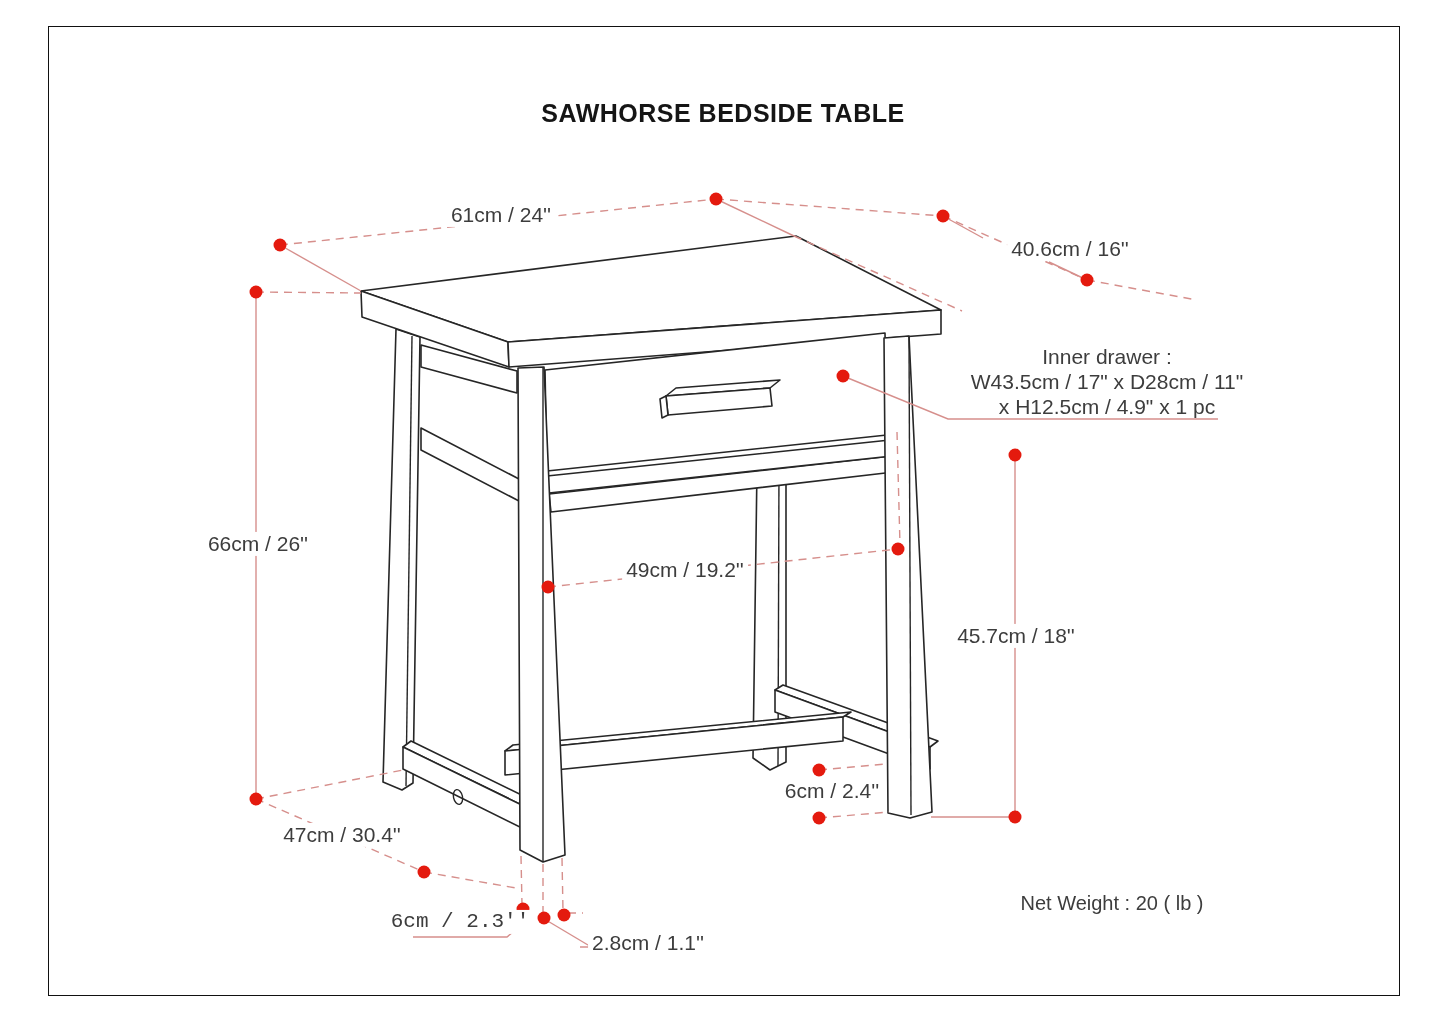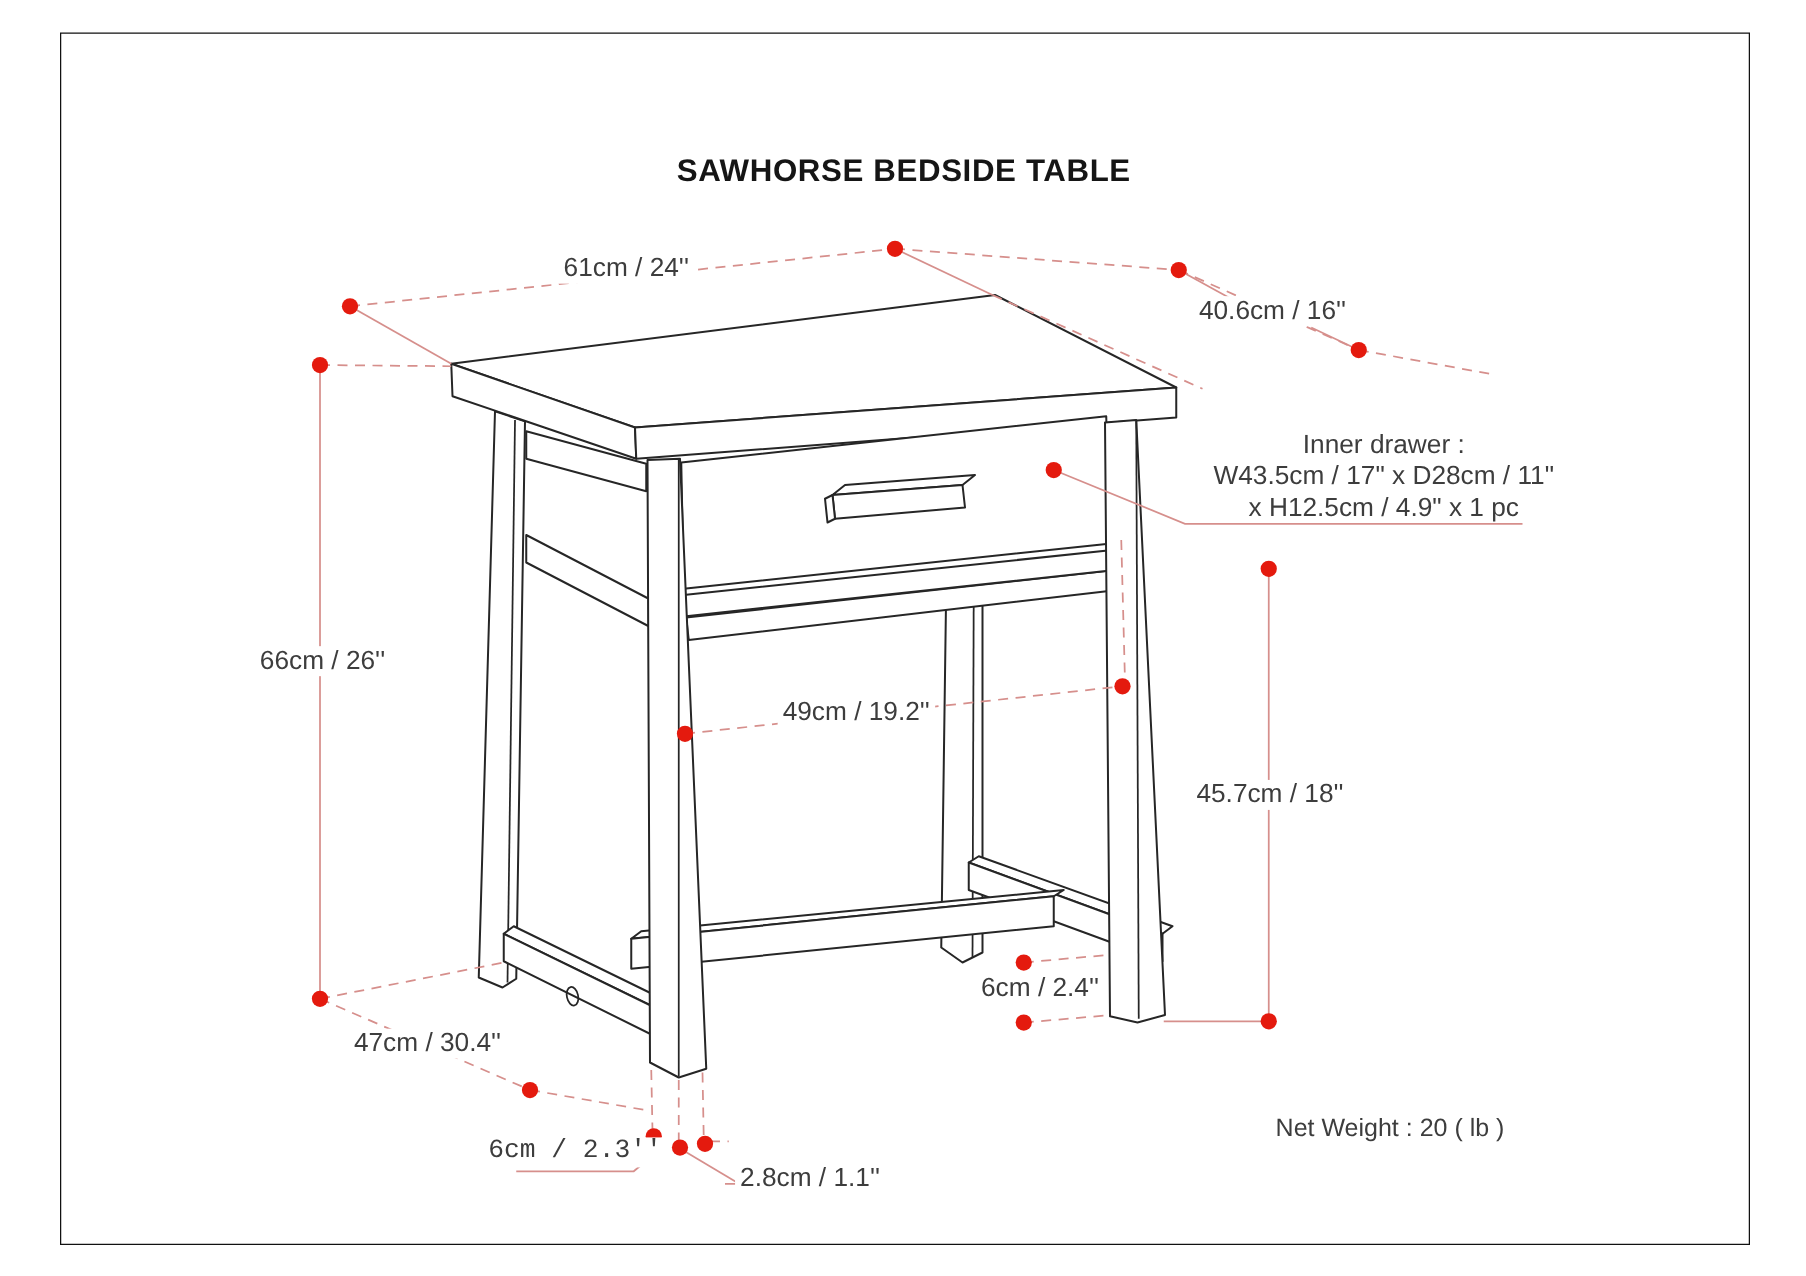--- a/index.html
+++ b/index.html
@@ -40,21 +40,21 @@
   .multiline span{display:block;margin-left:20px;}
   .net-weight{font-size:20px;background:transparent;}
 </style>
 </head>
 <body>
 
 <div id="canvas">
 
   <div class="page-border"></div>
 
-  <div class="title" style="left:723px;top:137px;">SAWHORSE BEDSIDE TABLE</div>
+  <div class="title" style="left:723px;top:113px;">SAWHORSE BEDSIDE TABLE</div>
 
   <svg class="diagram" viewBox="0 0 1445 1021">
 
     <g>
 
       <g>
         <polygon class="dw" points="396,329 420,337 413,783 402,790 383,782"></polygon>
         <line class="dl" x1="412" y1="336" x2="406" y2="786"></line>
       </g>
 
@@ -168,29 +168,29 @@
       <circle class="dot" cx="1015" cy="817" r="6.5"></circle>
       <circle class="dot" cx="424" cy="872" r="6.5"></circle>
       <circle class="dot" cx="523" cy="909" r="6.5"></circle>
       <circle class="dot" cx="544" cy="918" r="6.5"></circle>
       <circle class="dot" cx="564" cy="915" r="6.5"></circle>
     </g>
   </svg>
 
   <div class="dim-label" style="left:501px;top:215px;">61cm / 24''</div>
 
-  <div class="dim-label" style="left:1018px;top:249px;">40.6cm / 16''</div>
+  <div class="dim-label" style="left:1070px;top:249px;">40.6cm / 16''</div>
 
   <div class="dim-label multiline" style="left:1097px;top:381px;">
     <span>Inner drawer :</span>
     <span>W43.5cm / 17" x D28cm / 11"</span>
     <span>x H12.5cm / 4.9" x 1 pc</span>
   </div>
 
-  <div class="dim-label" style="left:258px;top:529px;">66cm / 26''</div>
+  <div class="dim-label" style="left:258px;top:544px;">66cm / 26''</div>
 
   <div class="dim-label" style="left:685px;top:570px;">49cm / 19.2''</div>
 
   <div class="dim-label" style="left:1016px;top:636px;">45.7cm / 18''</div>
 
   <div class="dim-label" style="left:342px;top:835px;">47cm / 30.4''</div>
 
   <div class="dim-label" style="left:816px;top:791px;margin-left:16px;">6cm / 2.4''</div>
 
   <div class="dim-label" style="left:460px;top:922px;font-family:Liberation Mono, monospace;">6cm / 2.3''</div>

